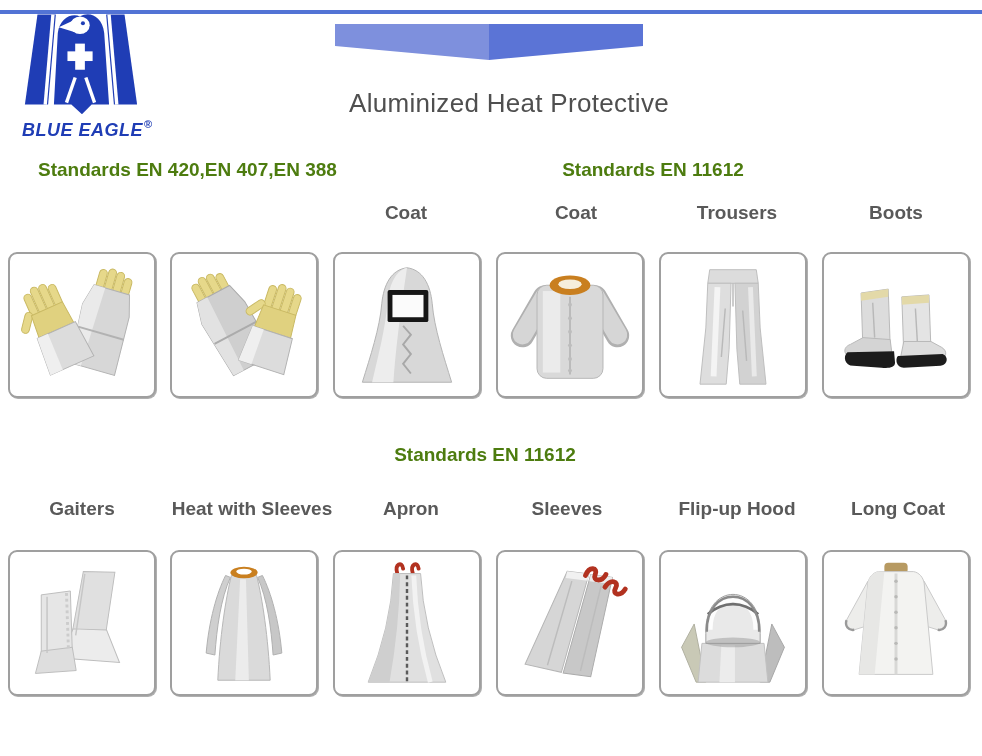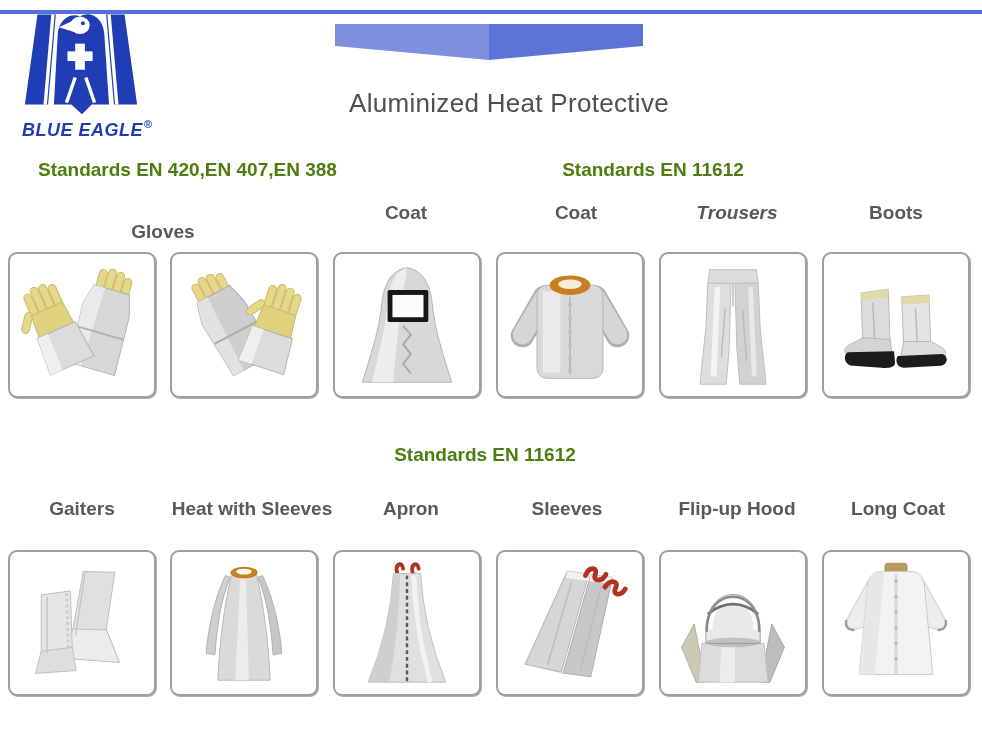--- a/index.html
+++ b/index.html
@@ -59,24 +59,23 @@
     <polygon points="0,0 154,0 154,36 0,22" fill="#7e90dd"></polygon>
     <polygon points="154,0 308,0 308,22 154,36" fill="#5b74d6"></polygon>
   </svg>
 
   <h1 class="title">Aluminized Heat Protective</h1>
 
   <div class="std" style="left:38px;top:159px;">Standards EN 420,EN 407,EN 388</div>
   <div class="std centered" style="left:503px;top:159px;width:300px;">Standards EN 11612</div>
   <div class="std centered" style="left:335px;top:444px;width:300px;">Standards EN 11612</div>
 
-  <span class="plabel" style="left:63px;top:221px;width:200px;">Gloves</span>
   <span class="plabel" style="left:306px;top:202px;width:200px;">Coat</span>
   <span class="plabel" style="left:476px;top:202px;width:200px;">Coat</span>
-  <span class="plabel" style="left:637px;top:202px;width:200px;font-style:italic;">Trousers</span>
+  <span class="plabel" style="left:637px;top:202px;width:200px;">Trousers</span>
   <span class="plabel" style="left:796px;top:202px;width:200px;">Boots</span>
 
   <div class="card" style="left:8px;top:252px;">
     <svg width="136" height="130" viewBox="0 0 140 134">
       <g transform="rotate(16 92 72)">
         <g fill="#e6d88a" stroke="#c9b963" stroke-width="1">
           <rect x="72" y="12" width="8" height="24" rx="4"></rect>
             <rect x="81" y="9" width="8" height="26" rx="4"></rect>
           <rect x="90" y="10" width="8" height="25" rx="4"></rect>
             <rect x="99" y="14" width="8" height="22" rx="4"></rect>

